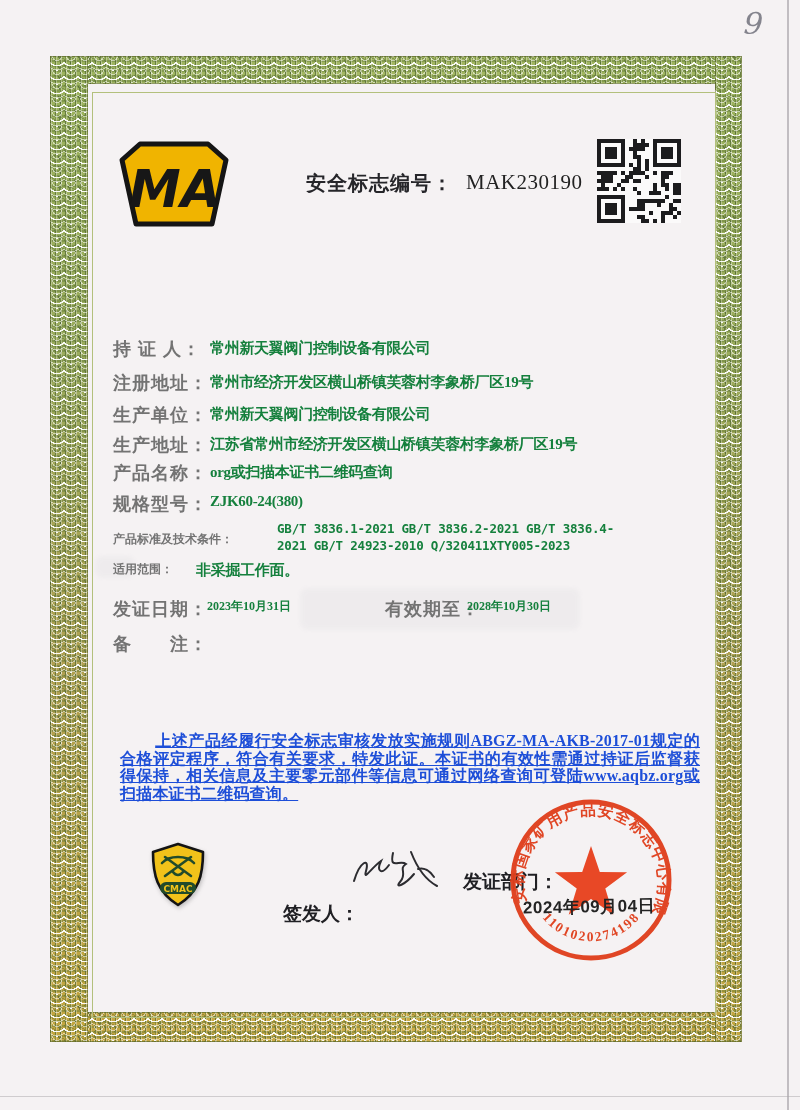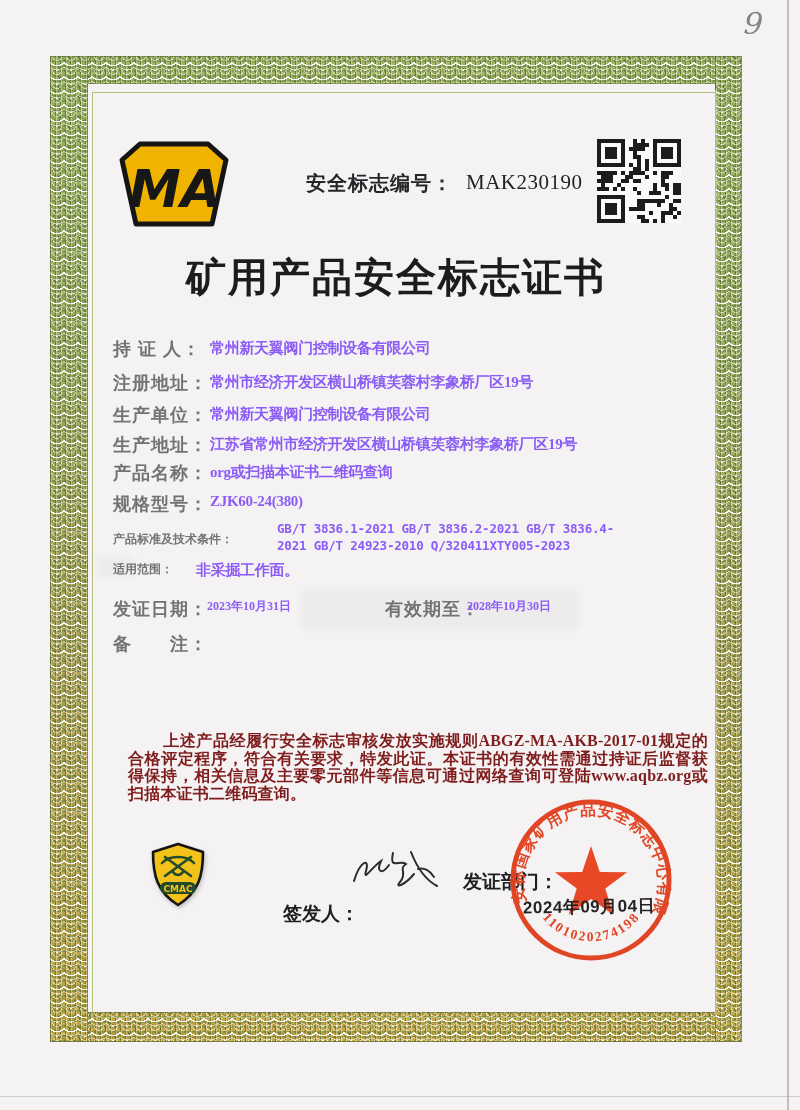--- a/index.html
+++ b/index.html
@@ -42,30 +42,30 @@
     font:400 21px "Liberation Serif",serif;color:#222;letter-spacing:.5px;white-space:nowrap;}
   .qr{position:absolute;left:597px;top:139px;width:84px;height:84px;background:#fbfafa;}
   .title{position:absolute;left:50px;top:250px;width:692px;text-align:center;
     font:800 40px "Liberation Serif",serif;color:#1c1c1e;letter-spacing:2px;white-space:nowrap;}
 
   
   .lab{position:absolute;left:113px;font:700 18px "Liberation Sans",sans-serif;
     color:#737373;letter-spacing:1px;white-space:nowrap;}
   .lab.sm{font-size:12px;letter-spacing:0;}
   .val{position:absolute;left:210px;font:700 15px "Liberation Serif",serif;
-    color:#8b5cf6;letter-spacing:-.3px;white-space:nowrap;}
+    color:#15803d;letter-spacing:-.3px;white-space:nowrap;}
   .val.std{left:277px;width:345px;white-space:normal;
     font:600 12.5px "DejaVu Sans Mono",monospace;letter-spacing:-.2px;line-height:16.5px;}
   .val.scope{left:196px;}
   .val.date{font-size:12px;letter-spacing:0;}
 
   
-  .statement{position:absolute;left:128px;top:732px;width:580px;
-    font:700 16px "Liberation Serif",serif;color:#7f1d1d;
-    line-height:17.5px;text-indent:2.2em;letter-spacing:.2px;text-align:justify;}
+  .statement{position:absolute;left:120px;top:732px;width:580px;
+    font:700 16px "Liberation Serif",serif;color:#1d4ed8;
+    line-height:17.5px;text-indent:2.2em;letter-spacing:.2px;text-align:justify;text-decoration:underline;}
 
   
   .cmac{position:absolute;left:149px;top:842px;width:58px;height:66px;
     filter:drop-shadow(1px 2px 2px rgba(120,120,120,.45));}
   .sign-label{position:absolute;left:283px;top:869px;font:700 19px "Liberation Sans",sans-serif;color:#202024;white-space:nowrap;margin-top:32px;}
   .signature{position:absolute;left:348px;top:845px;width:92px;height:58px;}
   .dept-label{position:absolute;left:463px;top:869px;font:700 19px "Liberation Sans",sans-serif;color:#202024;white-space:nowrap;}
 
   .seal{position:absolute;left:503px;top:792px;width:176px;height:176px;opacity:.96;}
   .seal svg{position:absolute;left:0;top:0;}
@@ -214,21 +214,20 @@
         <rect x="4" y="4" width="20" height="20" fill="#fbfafa"></rect>
         <rect x="8" y="8" width="12" height="12" fill="#1c1c1e"></rect>
         <rect x="56" y="0" width="28" height="28" fill="#1c1c1e"></rect>
         <rect x="60" y="4" width="20" height="20" fill="#fbfafa"></rect>
         <rect x="64" y="8" width="12" height="12" fill="#1c1c1e"></rect>
         <rect x="0" y="56" width="28" height="28" fill="#1c1c1e"></rect>
         <rect x="4" y="60" width="20" height="20" fill="#fbfafa"></rect>
         <rect x="8" y="64" width="12" height="12" fill="#1c1c1e"></rect>
       </svg></div>
 
-  <div class="title">矿用产品安全标志证书</div>
 
   <span class="lab" style="top:337px">持 证 人：</span>
   <span class="val" style="top:339px">常州新天翼阀门控制设备有限公司</span>
 
   <span class="lab" style="top:371px">注册地址：</span>
   <span class="val" style="top:373px">常州市经济开发区横山桥镇芙蓉村李象桥厂区19号</span>
 
   <span class="lab" style="top:403px">生产单位：</span>
   <span class="val" style="top:405px">常州新天翼阀门控制设备有限公司</span>
 

